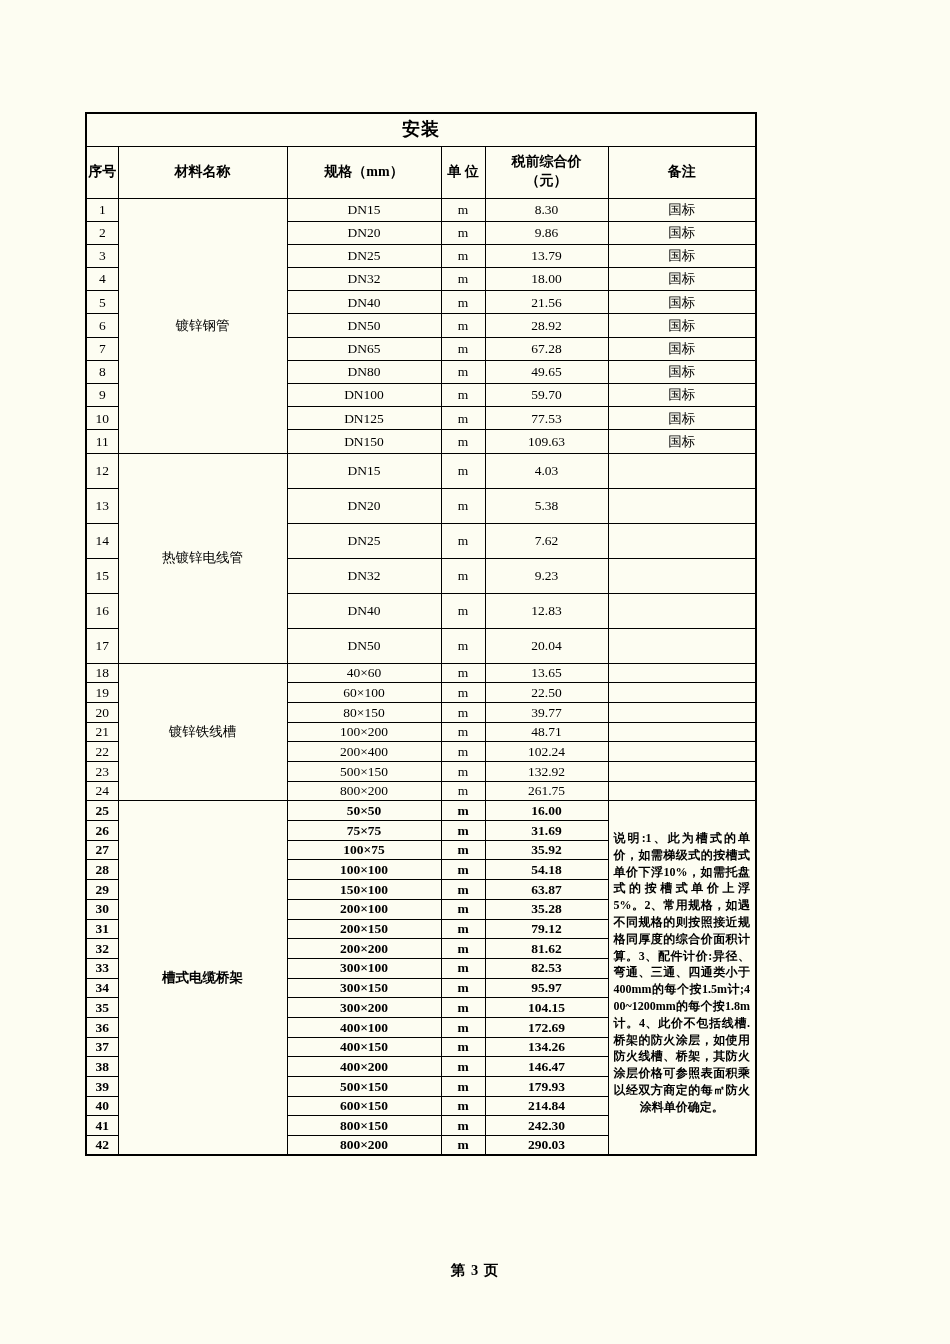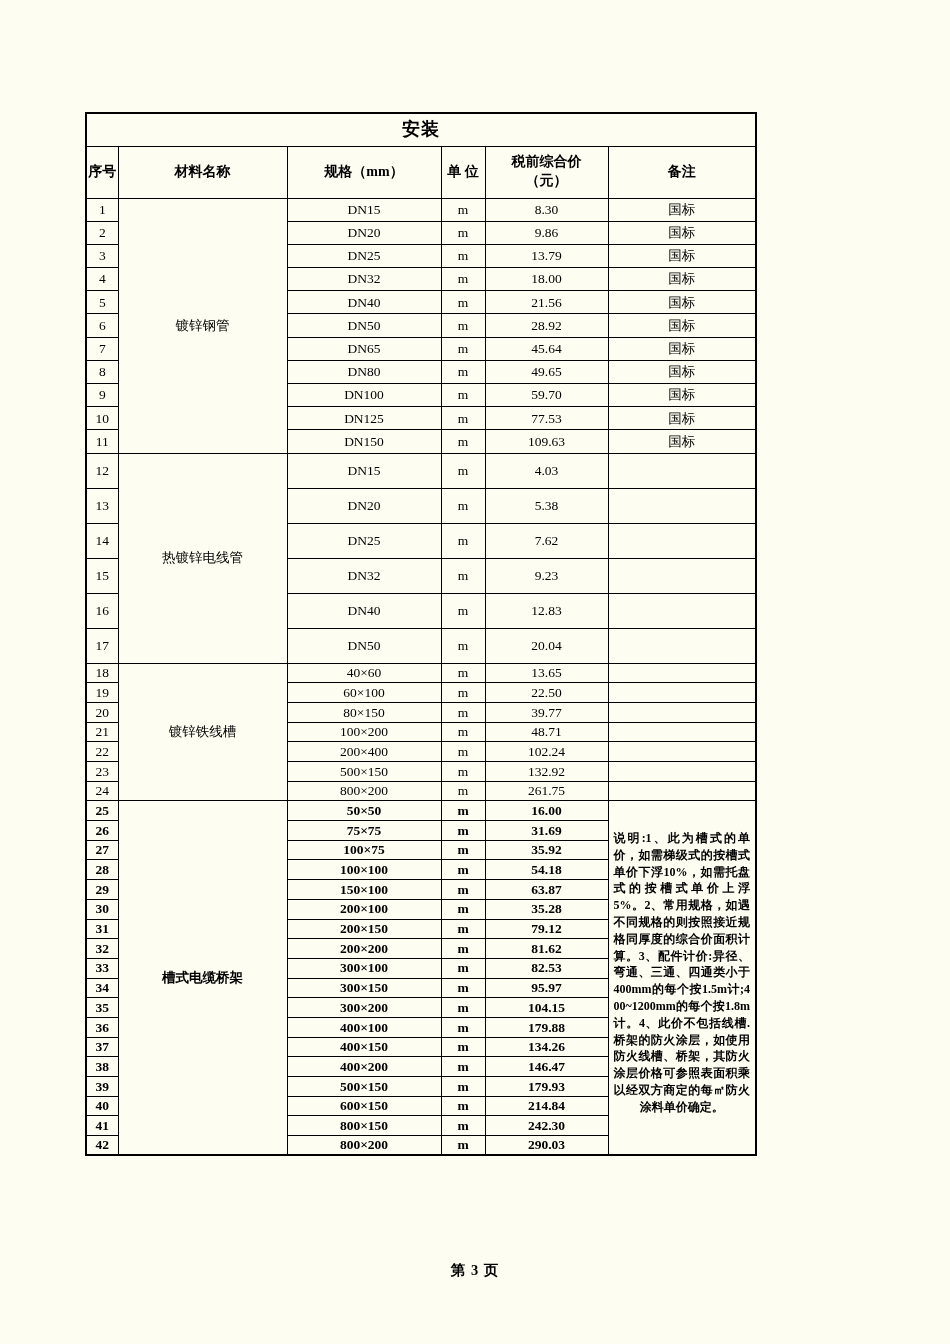--- a/index.html
+++ b/index.html
@@ -123,21 +123,21 @@
           <td>6</td>
           <td>DN50</td>
           <td>m</td>
           <td>28.92</td>
           <td>国标</td>
         </tr>
         <tr class="g0">
           <td>7</td>
           <td>DN65</td>
           <td>m</td>
-          <td>45.64</td>
+          <td>67.28</td>
           <td>国标</td>
         </tr>
         <tr class="g0">
           <td>8</td>
           <td>DN80</td>
           <td>m</td>
           <td>49.65</td>
           <td>国标</td>
         </tr>
         <tr class="g0">
@@ -319,21 +319,21 @@
         <tr class="g3">
           <td>35</td>
           <td>300×200</td>
           <td>m</td>
           <td>104.15</td>
         </tr>
         <tr class="g3">
           <td>36</td>
           <td>400×100</td>
           <td>m</td>
-          <td>179.88</td>
+          <td>172.69</td>
         </tr>
         <tr class="g3">
           <td>37</td>
           <td>400×150</td>
           <td>m</td>
           <td>134.26</td>
         </tr>
         <tr class="g3">
           <td>38</td>
           <td>400×200</td>

